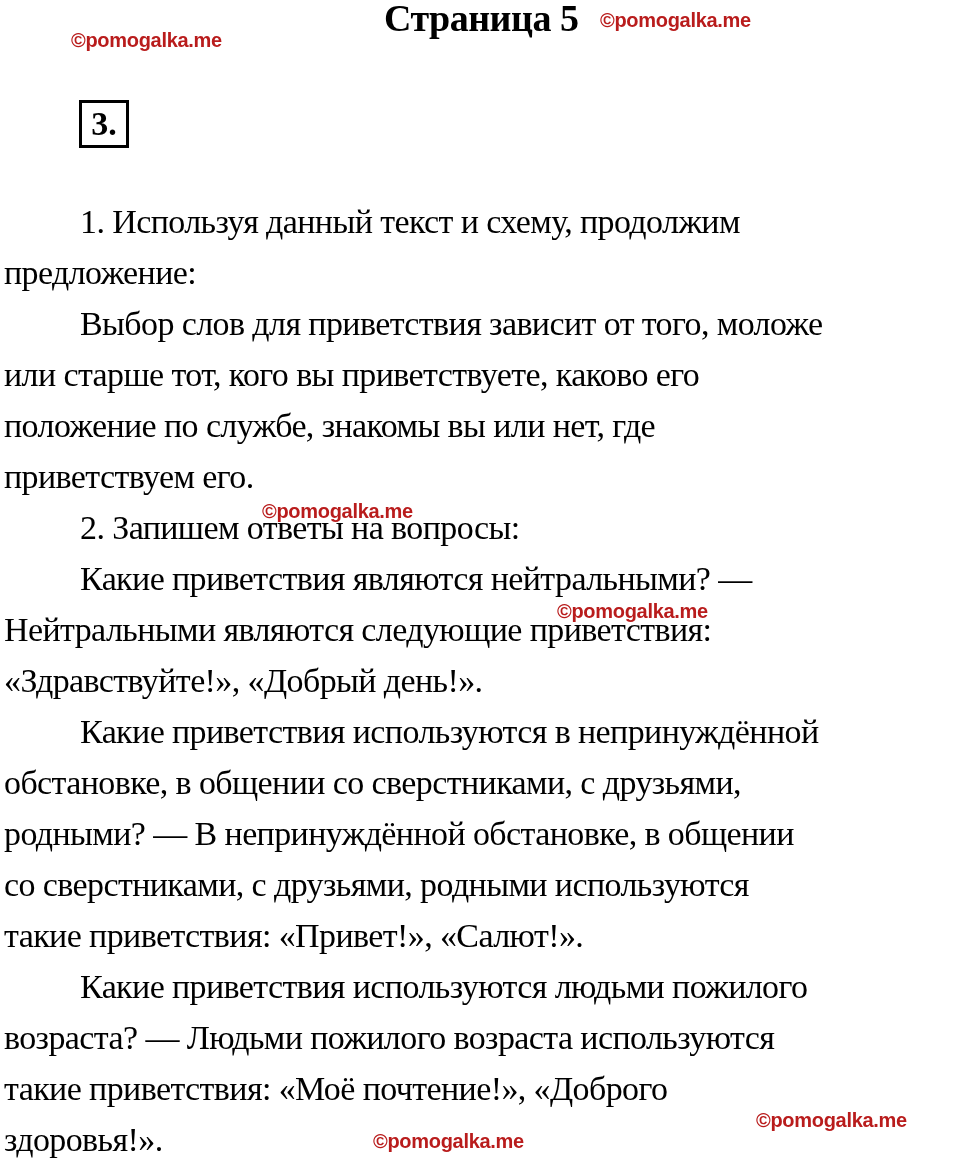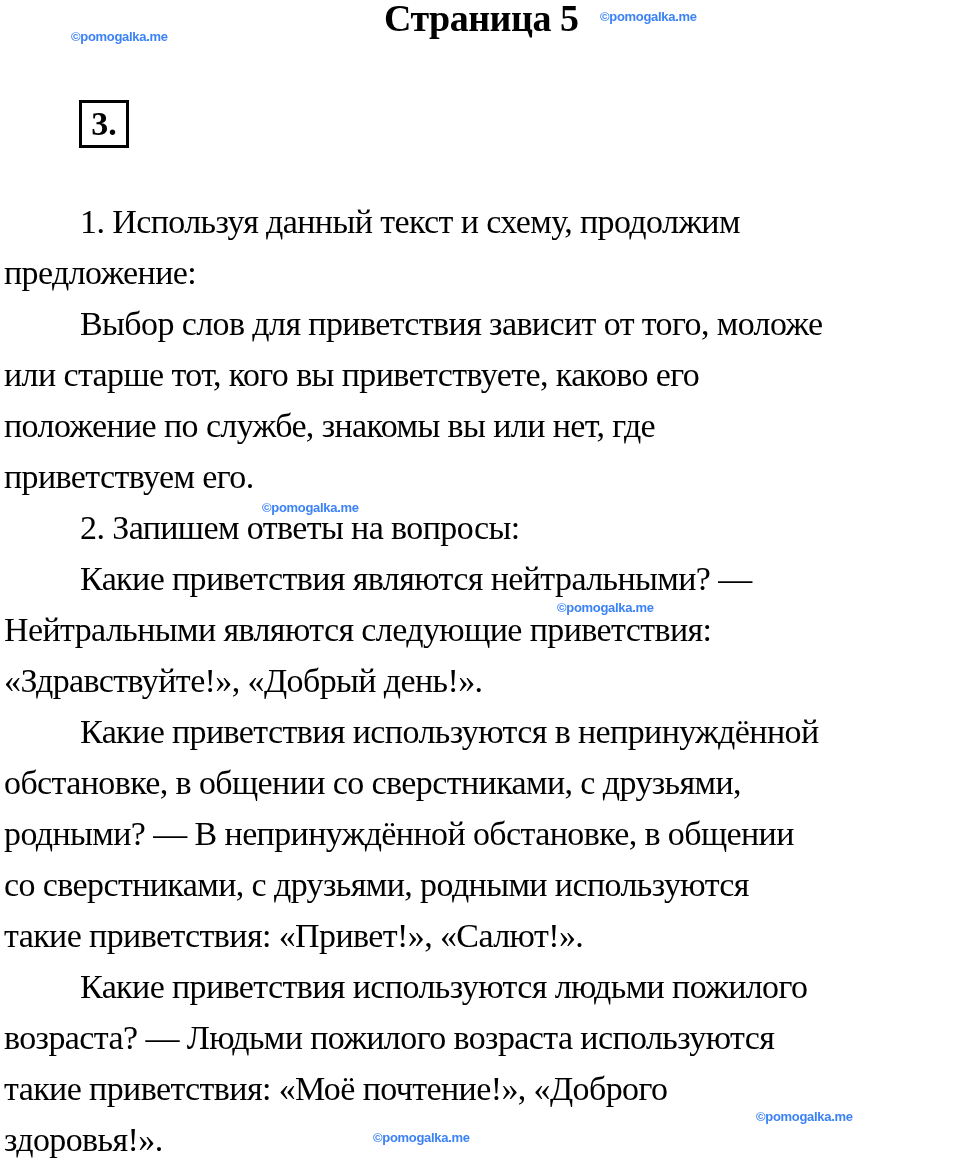--- a/index.html
+++ b/index.html
@@ -4,21 +4,21 @@
   <style>
     html, body { margin: 0; padding: 0; background: #ffffff; }
     body { width: 960px; height: 1165px; position: relative; overflow: hidden; color: #000; }
     .title {
       position: absolute; left: 384px; top: -4px;
       font-family: "Liberation Serif", serif; font-weight: bold; font-size: 38px;
       letter-spacing: -0.5px;
     }
     .wm {
       position: absolute; font-family: "Liberation Sans", sans-serif; font-weight: bold;
-      font-size: 13px; letter-spacing: -0.3px; color: #3b82f6;
+      font-size: 20px; letter-spacing: -0.3px; color: #b91c1c;
     }
     .task-box {
       position: absolute; left: 79px; top: 100px; width: 44px; height: 42px;
       border: 3px solid #000; font-family: "Liberation Serif", serif; font-size: 34px;
       line-height: 42px; text-align: center; font-weight: bold;
     }
     .body-text {
       position: absolute; left: 4px; top: 196px; width: 960px;
       font-family: "Liberation Serif", serif; font-size: 34px; line-height: 51px;
       letter-spacing: -0.6px;

